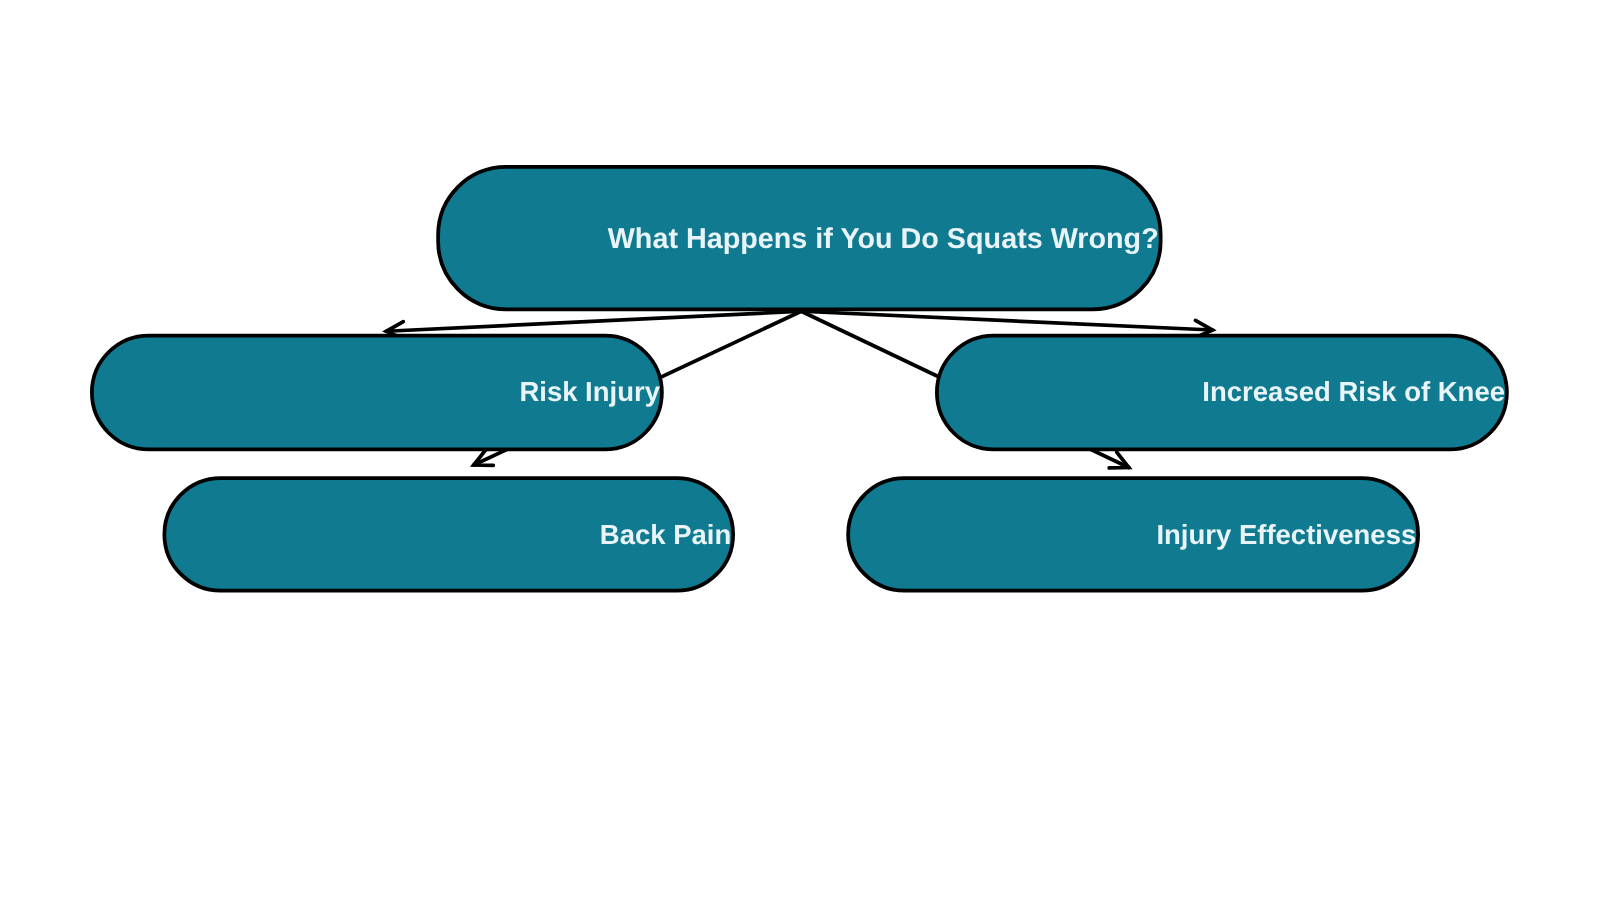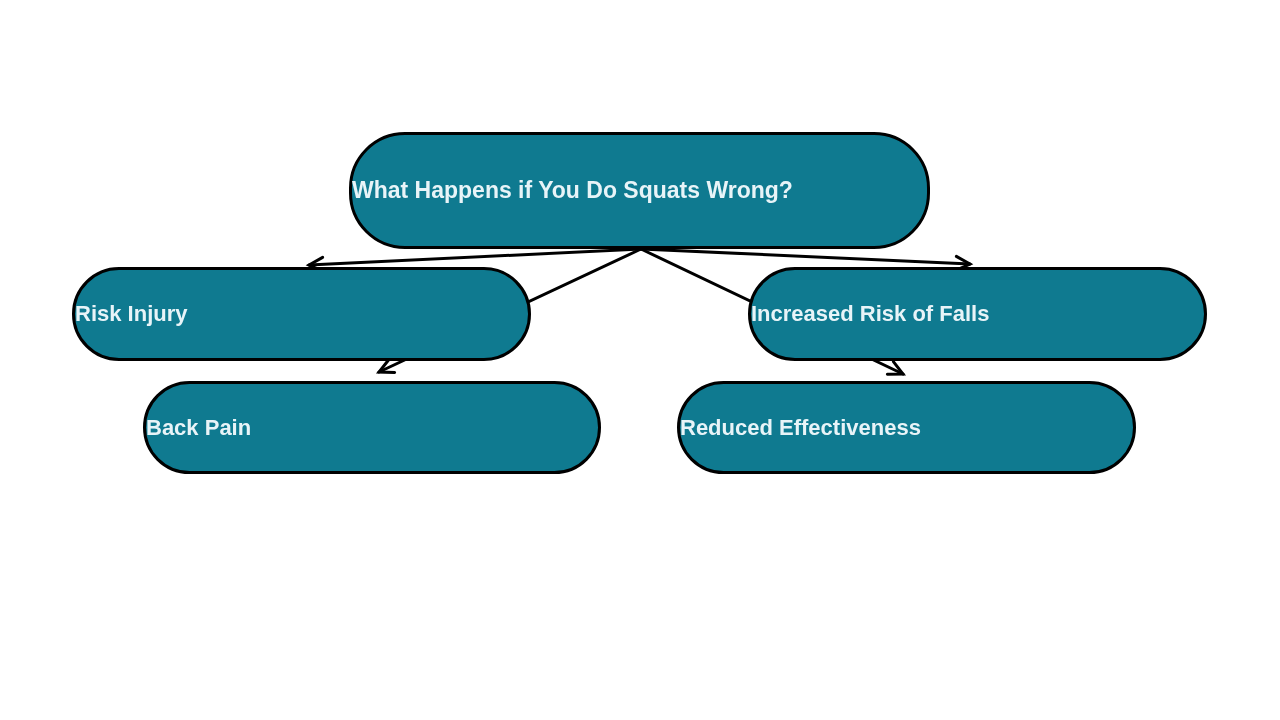--- a/index.html
+++ b/index.html
@@ -38,38 +38,38 @@
     stroke-linejoin: miter;
     stroke-linecap: round;
   }
   .node {
     position: absolute;
     z-index: 2;
     background: var(--node-fill);
     border: 3px solid var(--node-border);
     display: flex;
     align-items: center;
-    justify-content: flex-start;
+    justify-content: flex-end;
     text-align: center;
     color: var(--node-text);
     font-weight: bold;
   }
   .node-root {
     left: 349px; top: 132px;
     width: 581px; height: 117px;
     border-radius: 56px;
     font-size: 23px;
   }
   .node-child {
     border-radius: 47px;
     font-size: 22px;
   }
   .node-knee     { left: 72px;  top: 267px; width: 459px; height: 94px; }
   .node-falls    { left: 748px; top: 267px; width: 459px; height: 94px; }
-  .node-back     { left: 143px; top: 381px; width: 458px; height: 93px; }
+  .node-back     { left: 130px; top: 381px; width: 458px; height: 93px; }
   .node-reduced  { left: 677px; top: 381px; width: 459px; height: 93px; }
 </style>
 </head>
 <body>
 
 <div class="canvas">
 
   <svg class="edges-layer" viewBox="0 0 1280 720" xmlns="http://www.w3.org/2000/svg" aria-hidden="true">
     <defs>
       <marker id="arrow" markerUnits="userSpaceOnUse" markerWidth="24" markerHeight="22" refX="18" refY="10" orient="auto">
@@ -88,24 +88,24 @@
 
   <div class="node node-root">
     <span>What Happens if You Do Squats Wrong?</span>
   </div>
 
   <div class="node node-child node-knee">
     <span>Risk Injury</span>
   </div>
 
   <div class="node node-child node-falls">
-    <span>Increased Risk of Falls</span>
+    <span>Increased Risk of Knee</span>
   </div>
 
   <div class="node node-child node-back">
     <span>Back Pain</span>
   </div>
 
   <div class="node node-child node-reduced">
-    <span>Reduced Effectiveness</span>
+    <span>Injury Effectiveness</span>
   </div>
 
 </div>
 
 </body></html>

